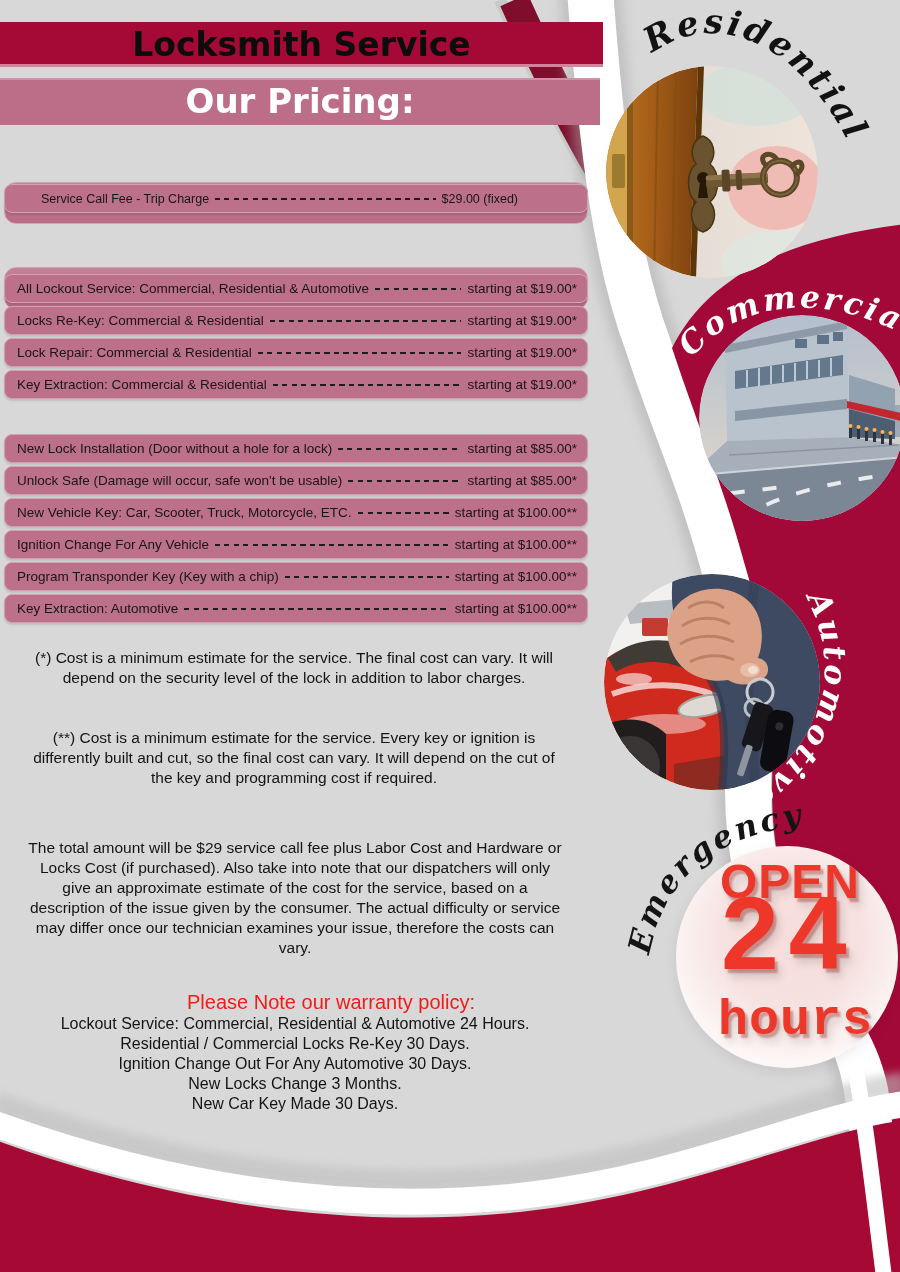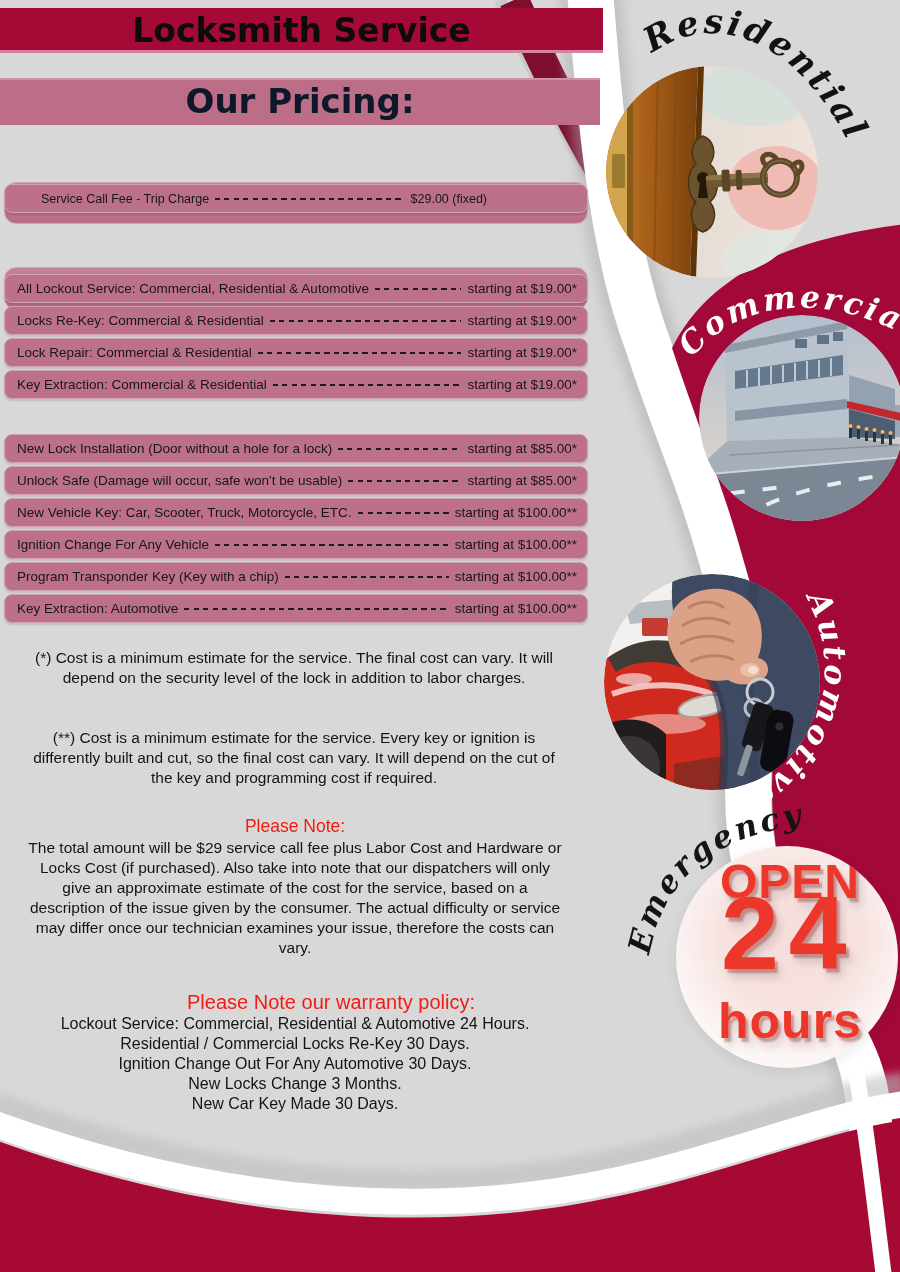--- a/index.html
+++ b/index.html
@@ -3,44 +3,44 @@
 <meta charset="utf-8">
 <style>
   html,body{margin:0;padding:0;background:#9a9a9a;}
   .page{position:relative;width:900px;height:1272px;overflow:hidden;background:#d8d8d8;
         font-family:"Liberation Sans",sans-serif;color:#141414;}
   .bg-svg,.labels-svg{position:absolute;left:0;top:0;pointer-events:none;}
   .labels-svg{z-index:30;}
   .script{font-family:"DejaVu Serif",serif;font-style:italic;font-weight:bold;letter-spacing:3px;}
 
   
-  .hdr-banner{position:absolute;left:0;top:8px;width:603px;height:45px;background:#a50936;
+  .hdr-banner{position:absolute;left:0;top:22px;width:603px;height:45px;background:#a50936;
       box-shadow:inset 0 -3px 0 #d2849a;z-index:10;}
   .hdr-banner .t{display:block;text-align:center;line-height:45px;font-family:"DejaVu Sans",sans-serif;
       font-weight:800;font-size:33px;color:#0c0c0c;letter-spacing:0px;}
   .pricing-banner{position:absolute;left:0;top:78px;width:600px;height:47px;background:#bc6e88;
       box-shadow:inset 0 2px 0 rgba(255,255,255,.25);z-index:10;}
   .pricing-banner .t{display:block;text-align:center;line-height:47px;font-family:"DejaVu Sans",sans-serif;
-      font-weight:800;font-size:34px;color:#0f172a;}
+      font-weight:800;font-size:34px;color:#ffffff;}
   .fee-box{position:absolute;left:4px;width:584px;border-radius:12px;z-index:10;
       background:linear-gradient(#c58097,#b96b85);border:1px solid #d2a4b5;box-sizing:border-box;margin-top:42px;}
   .fee-box .t{display:block;text-align:center;font-family:"DejaVu Sans",sans-serif;font-weight:800;
       font-size:24px;color:#0d0d0d;}
   .box-basic{top:140px;height:42px;} .box-basic .t{line-height:40px;}
   .box-other{top:225px;height:43px;} .box-other .t{line-height:41px;}
 
   .fee-row{position:absolute;left:4px;width:584px;height:29px;border-radius:8px;background:#bd7089;
       border:1px solid #d0a2b3;box-sizing:border-box;display:flex;align-items:center;
       padding:0 10px 0 12px;font-size:13.5px;white-space:nowrap;z-index:10;
       box-shadow:0 2px 2px rgba(0,0,0,.12);}
   .fee-row .lbl,.fee-row .prc{white-space:nowrap;color:#161616;}
   .leader{flex:1;margin:0 6px;position:relative;min-width:14px;}
   .leader::before{content:"";position:absolute;left:0;right:0;top:-1px;height:2px;
       background:repeating-linear-gradient(90deg,#1c1c1c 0 5px,transparent 5px 9.5px);}
-  .basic-row{top:184px;padding:0 100px 0 36px;font-size:12.5px;}
+  .basic-row{top:184px;padding:0 69px 0 36px;font-size:12.5px;}
 
   
   .para{position:absolute;text-align:center;z-index:10;}
   .fn1{left:30px;top:648px;width:528px;font-size:15.5px;line-height:20px;}
   .fn2{left:30px;top:728px;width:528px;font-size:15.5px;line-height:20px;}
   .red-h{color:#f11c14;font-weight:normal;}
   .note-h{left:0;top:816px;width:590px;font-size:17.5px;}
   .note-b{left:26px;top:838px;width:538px;font-size:15.5px;line-height:20px;}
   .warr-h{left:0;top:991px;width:590px;font-size:20px;padding-left:36px;}
   .warr-b{left:5px;top:1014px;width:580px;font-size:16px;line-height:20px;}
@@ -50,21 +50,21 @@
   .c-res{left:606px;top:66px;width:212px;height:212px;}
   .c-com{left:699px;top:315px;width:206px;height:206px;}
   .c-auto{left:604px;top:574px;width:216px;height:216px;}
   .c-open{left:676px;top:846px;width:222px;height:222px;z-index:21;
       background:radial-gradient(circle at 52% 42%, #f7dcda 0%, #f6e2e0 40%, #fcf7f6 72%, #ffffff 100%);
       box-shadow:0 4px 14px rgba(0,0,0,.08);}
   .c-open .o1,.c-open .o2,.c-open .o3{position:absolute;font-family:"Liberation Sans",sans-serif;
       font-weight:bold;color:#ee372b;text-shadow:3px 4px 2px rgba(140,25,18,.35),6px 9px 8px rgba(0,0,0,.12);}
   .c-open .o1{left:44px;top:8px;font-size:48px;letter-spacing:1px;}
   .c-open .o2{left:37px;top:28px;font-size:104px;letter-spacing:10px;margin-left:8px;}
-  .c-open .o3{left:42px;top:146px;font-size:50px;letter-spacing:1px;}
+  .c-open .o3{left:42px;top:146px;font-size:50px;letter-spacing:1px;font-family:Liberation Mono, monospace;}
 </style>
 </head>
 <body>
 
 <div class="page">
 
   <svg class="bg-svg" width="900" height="1272" viewBox="0 0 900 1272" aria-hidden="true">
     <defs>
       <filter id="blur6" x="-20%" y="-20%" width="140%" height="140%">
           <feGaussianBlur stdDeviation="6"></feGaussianBlur>
@@ -154,21 +154,20 @@
       <span class="prc">starting at $100.00**</span>
   </div>
   <div class="fee-row" style="top:594px">
     <span class="lbl">Key Extraction: Automotive</span>
       <span class="leader"></span>
       <span class="prc">starting at $100.00**</span>
   </div>
 
   <div class="para fn1">(*) Cost is a minimum estimate for the service. The final cost can vary. It will depend on the security level of the lock in addition to labor charges.</div>
   <div class="para fn2">(**) Cost is a minimum estimate for the service. Every key or ignition is differently built and cut, so the final cost can vary. It will depend on the cut of the key and programming cost if required.</div>
-  <div class="para note-h red-h">Please Note:</div>
   <div class="para note-b">The total amount will be $29 service call fee plus Labor Cost and Hardware or Locks Cost (if purchased). Also take into note that our dispatchers will only give an approximate estimate of the cost for the service, based on a description of the issue given by the consumer. The actual difficulty or service may differ once our technician examines your issue, therefore the costs can vary.</div>
   <div class="para warr-h red-h">Please Note our warranty policy:</div>
   <div class="para warr-b">
     <div>Lockout Service: Commercial, Residential &amp; Automotive 24 Hours.</div>
     <div>Residential / Commercial Locks Re-Key 30 Days.</div>
     <div>Ignition Change Out For Any Automotive 30 Days.</div>
     <div>New Locks Change 3 Months.</div>
     <div>New Car Key Made 30 Days.</div>
   </div>
 

